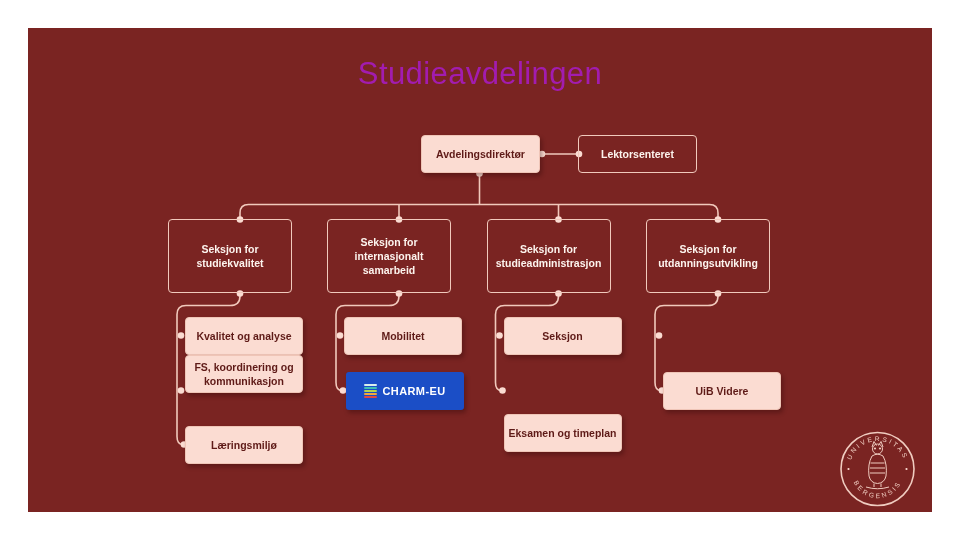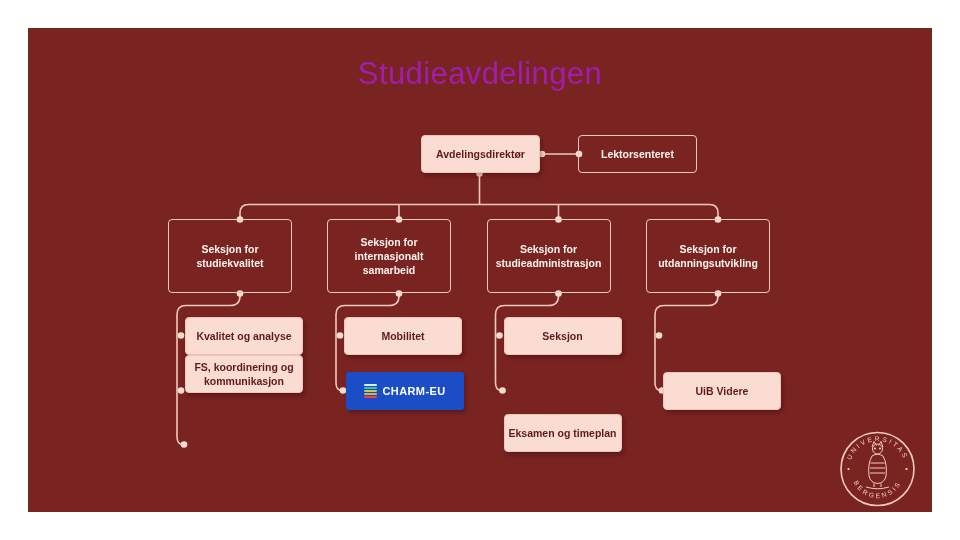--- a/index.html
+++ b/index.html
@@ -100,20 +100,21 @@
   <div class="box outlined section" style="left:327px;">Seksjon for
 internasjonalt samarbeid</div>
   <div class="box outlined section" style="left:486.5px;">Seksjon for
 studieadministrasjon</div>
   <div class="box outlined section" style="left:646px;">Seksjon for
 utdanningsutvikling</div>
 
   <div class="box filled child" style="left:185px;top:317px;">Kvalitet og analyse</div>
   <div class="box filled child" style="left:185px;top:355px;">FS, koordinering og
 kommunikasjon</div>
+  <div class="box filled child" style="left:185px;top:426px;">Læringsmiljø</div>
 
   <div class="box filled child" style="left:344px;top:317px;">Mobilitet</div>
   <div class="box child charm-box" style="left:346px;top:372px;">
     <span class="charm-flame"><div class="charm-bar" style="background: rgb(217, 239, 236);"></div><div class="charm-bar" style="background: rgb(63, 191, 178);"></div><div class="charm-bar" style="background: rgb(181, 211, 79);"></div><div class="charm-bar" style="background: rgb(242, 169, 59);"></div><div class="charm-bar" style="background: rgb(224, 74, 65);"></div></span>
     <span class="charm-text">CHARM-EU</span>
   </div>
 
   <div class="box filled child" style="left:503.5px;top:317px;">Seksjon</div>
   <div class="box filled child" style="left:503.5px;top:372px;margin-top:42px;">Eksamen og timeplan</div>
 

